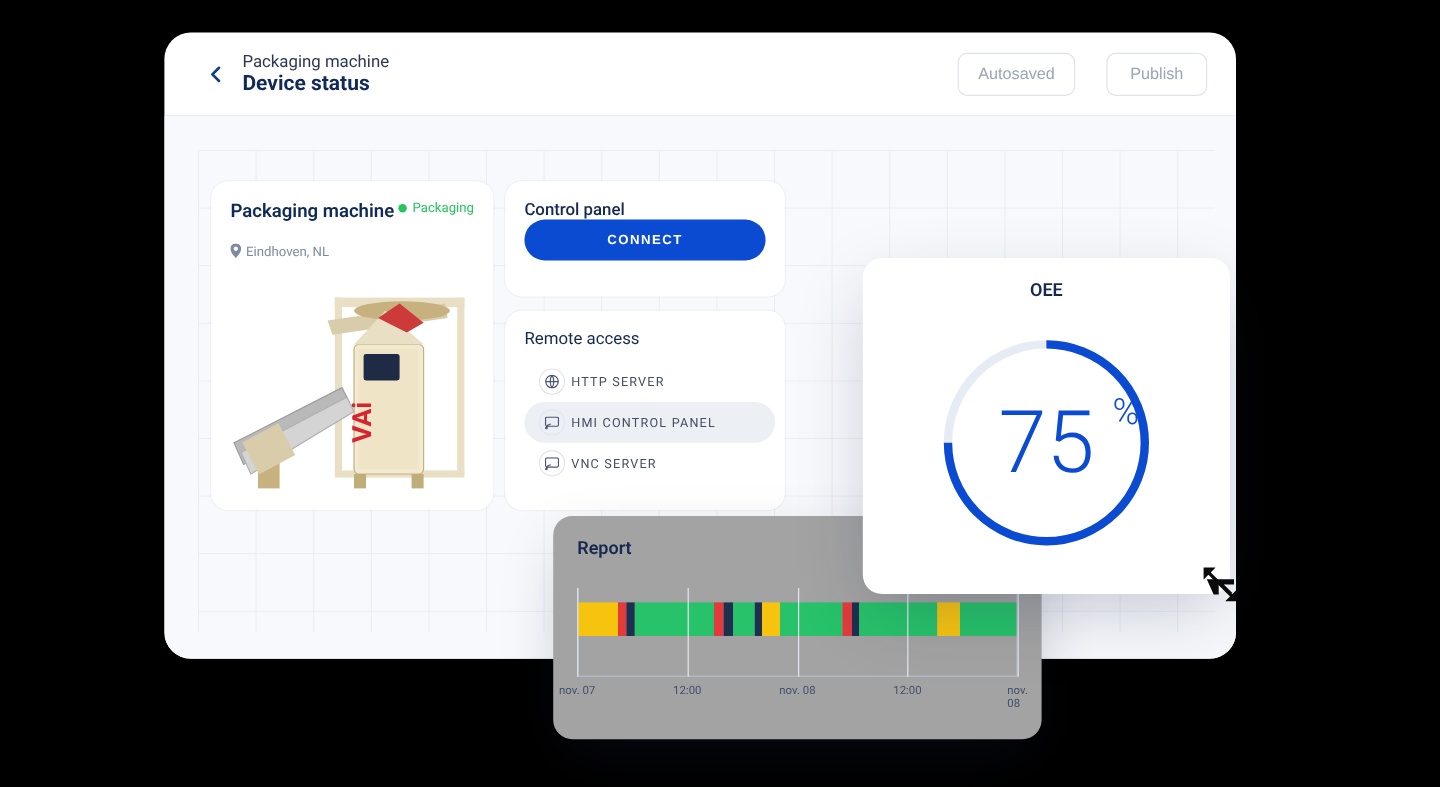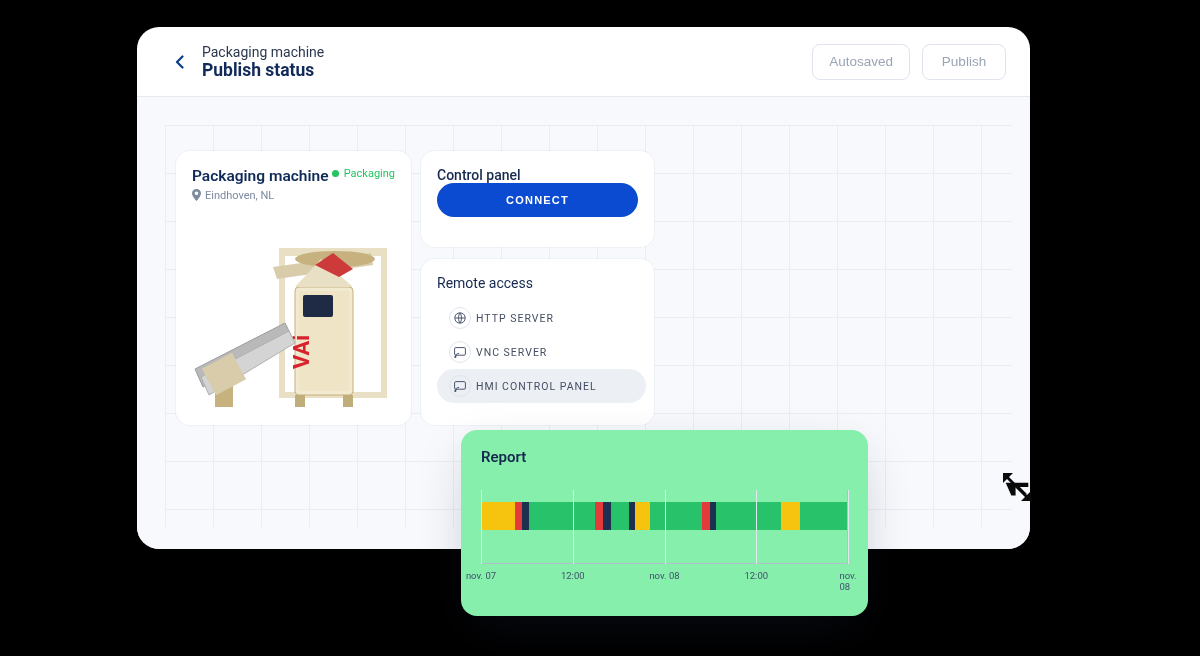--- a/index.html
+++ b/index.html
@@ -22,21 +22,21 @@
     padding: 14px 24px 14px 38px;
     display: flex;
     align-items: center;
     border-bottom: 1px solid #e5e9f0;
     gap: 12px;
   }
   .back-chevron { color: #0b3d8a; font-size: 17px; margin-right: 6px; display: inline-flex; align-items: center; }
   .crumb { display: flex; flex-direction: column; }
   .crumb-top { color: #2c3850; font-size: 14px; }
   .crumb-title { color: #112a5a; font-size: 17.5px; font-weight: 700; }
-  .topbar .right { margin-left: auto; display: flex; gap: 12px; }
+  .topbar .right { margin-left: auto; display: flex; gap: 26px; }
   .ghost-btn {
     height: 36px; min-width: 84px; padding: 0 16px;
     border: 1px solid #dfe3ec; background: #fff; border-radius: 8px;
     color: #9aa4b5; font-size: 13.5px; display: inline-flex; align-items: center; justify-content: center;
   }
   
   .canvas { position: absolute; inset: 70px 0 0 0; background: #f7f9fc; }
   .grid {
     position: absolute; inset: 28px 18px 22px 28px;
     background-image: linear-gradient(#e9edf4 1px, transparent 1px), linear-gradient(90deg, #e9edf4 1px, transparent 1px);
@@ -44,21 +44,21 @@
   }
   
   .card { background: #fff; border-radius: 14px; }
   .device-card {
     position: absolute; left: 176px; top: 151px; width: 235px; height: 274px;
     padding: 16px 16px 10px 16px;
     box-shadow: 0 0 0 1px rgba(30,40,70,0.04);
   }
   .dev-head { display: flex; align-items: flex-start; }
   .dev-name { color: #0f2a57; font-size: 15.5px; font-weight: 600; }
-  .dev-loc { display: flex; align-items: flex-start; gap: 4px; color: #7d8aa0; font-size: 11px; margin-top: 4px; }
+  .dev-loc { display: flex; align-items: flex-start; gap: 4px; color: #7d8aa0; font-size: 11px; margin-top: 18px; }
   .pin-icon { width: 9px; height: 12px; display: inline-block; }
   .status-pill { margin-left: auto; display: inline-flex; align-items: center; gap: 5px; color: #22c55e; font-size: 11px; }
   .status-pill::before { content:""; width: 7px; height: 7px; border-radius: 50%; background: #22c55e; }
   .device-illustration { position: absolute; left: 0; right: 0; bottom: 10px; height: 192px; display:flex; align-items:flex-end; justify-content:center; }
   
   .control-card {
     position: absolute; left: 421px; top: 151px; width: 233px; height: 96px;
     padding: 16px;
     box-shadow: 0 0 0 1px rgba(30,40,70,0.04);
   }
@@ -80,21 +80,21 @@
     padding: 0 12px; font-size:10.5px; letter-spacing:1px; color:#444e62; cursor: pointer;
   }
   .ra-item.active { background:#eceff4; }
   .ra-icon {
     width:22px; height:22px; border-radius:50%; border:1px solid #e1e5ee; display:flex; align-items:center; justify-content:center;
     color:#3a4660; font-size:12px; flex: 0 0 22px;
   }
   
   .report-card {
     position: absolute; left: 461px; top: 430px; width: 407px; height: 186px;
-    padding: 18px 20px 14px 20px; background:#86efac; border-radius: 16px;
+    padding: 18px 20px 14px 20px; background:#a3a3a3; border-radius: 16px;
     box-shadow: 0 18px 50px -10px rgba(30,40,70,.25);
     z-index: 2;
   }
   .report-card .title { color:#16294f; font-size:15px; font-weight:600; margin-bottom: 24px; }
   .timeline { position: relative; height: 90px; }
   .timeline .frame { position:absolute; left:0; right:0; top:0; bottom:16px; border:1px solid #b6bdca; border-top:none; }
   .timeline .gridv { position:absolute; top:0; bottom:16px; width:0; border-left:1px solid #e3e7ef; }
   .timeline .bar { position:absolute; left:1px; right:1px; top:12px; height:28px; }
   .seg { position:absolute; top:0; bottom:0; }
   .axis { position:absolute; left:0; right:0; bottom:-4px; height:14px; }
@@ -117,21 +117,21 @@
 
   <div class="app">
     <div class="topbar">
       <span class="back-chevron">
         <svg width="9" height="14" viewBox="0 0 9 14">
             <path fill="none" stroke="#0b3d8a" stroke-width="2.2" stroke-linecap="round" stroke-linejoin="round" d="M7.5 1.5 2 7l5.5 5.5"></path>
           </svg>
       </span>
       <div class="crumb">
         <span class="crumb-top">Packaging machine</span>
-        <span class="crumb-title">Publish status</span>
+        <span class="crumb-title">Device status</span>
       </div>
       <div class="right">
         <button class="ghost-btn">Autosaved</button>
         <button class="ghost-btn">Publish</button>
       </div>
     </div>
     <div class="canvas">
       <div class="grid"></div>
     </div>
   </div>
@@ -197,41 +197,41 @@
     <div class="ra-list" id="ra-list">
         <div class="ra-item">
           <span class="ra-icon">
             <svg width="12" height="12" viewBox="0 0 12 12">
               <circle cx="6" cy="6" r="5.2" fill="none" stroke="#4a5670" stroke-width="1"></circle>
               <path d="M1 6h10M6 1c2 2 2 8 0 10M6 1c-2 2-2 8 0 10" fill="none" stroke="#4a5670" stroke-width="1"></path>
             </svg>
           </span>
           <span>HTTP SERVER</span>
         </div>
+        <div class="ra-item active">
+          <span class="ra-icon">
+            <svg width="12" height="11" viewBox="0 0 12 11">
+              <rect x="0.6" y="0.6" width="10.8" height="7.6" rx="1.2" fill="none" stroke="#4a5670" stroke-width="1"></rect>
+              <path d="M1 10.4c0-2.2 1.8-4 4-4" fill="none" stroke="#4a5670" stroke-width="1"></path>
+              <path d="M1 10.4c0-1 .8-1.8 1.8-1.8" fill="none" stroke="#4a5670" stroke-width="1"></path>
+              <circle cx="1.5" cy="10" r="0.9" fill="#4a5670"></circle>
+            </svg>
+          </span>
+          <span>HMI CONTROL PANEL</span>
+        </div>
         <div class="ra-item">
           <span class="ra-icon">
             <svg width="12" height="11" viewBox="0 0 12 11">
               <rect x="0.6" y="0.6" width="10.8" height="7.6" rx="1.2" fill="none" stroke="#4a5670" stroke-width="1"></rect>
               <path d="M1 10.4c0-2.2 1.8-4 4-4" fill="none" stroke="#4a5670" stroke-width="1"></path>
               <path d="M1 10.4c0-1 .8-1.8 1.8-1.8" fill="none" stroke="#4a5670" stroke-width="1"></path>
               <circle cx="1.5" cy="10" r="0.9" fill="#4a5670"></circle>
             </svg>
           </span>
           <span>VNC SERVER</span>
-        </div>
-        <div class="ra-item active">
-          <span class="ra-icon">
-            <svg width="12" height="11" viewBox="0 0 12 11">
-              <rect x="0.6" y="0.6" width="10.8" height="7.6" rx="1.2" fill="none" stroke="#4a5670" stroke-width="1"></rect>
-              <path d="M1 10.4c0-2.2 1.8-4 4-4" fill="none" stroke="#4a5670" stroke-width="1"></path>
-              <path d="M1 10.4c0-1 .8-1.8 1.8-1.8" fill="none" stroke="#4a5670" stroke-width="1"></path>
-              <circle cx="1.5" cy="10" r="0.9" fill="#4a5670"></circle>
-            </svg>
-          </span>
-          <span>HMI CONTROL PANEL</span>
         </div>
       </div>
   </div>
 
   <div class="report-card">
     <div class="title">Report</div>
     <div class="timeline" id="timeline">
       <div class="frame"></div>
       <div class="bar" id="timeline-bar">
           <div class="seg" style="left: 0%; width: 9%; background: rgb(246, 196, 15);"></div>
@@ -258,20 +258,29 @@
           <span style="left: 100%;">nov. 08</span>
         </div>
     <div class="gridv" style="left: 0%;"></div>
         <div class="gridv" style="left: 25%;"></div>
         <div class="gridv" style="left: 50%;"></div>
         <div class="gridv" style="left: 75%;"></div>
         <div class="gridv" style="left: 100%;"></div>
       </div>
   </div>
 
+  <div class="oee-card">
+    <div class="title">OEE</div>
+    <svg class="gauge" width="220" height="210" viewBox="0 0 220 210">
+      <circle cx="110" cy="110" r="82" fill="none" stroke="#e7ebf3" stroke-width="7"></circle>
+      <path id="arc" fill="none" stroke="#0b4bd1" stroke-width="7" stroke-linecap="butt" d="M 110 28 A 82 82 0 1 1 28 110.00000000000001"></path>
+      <text x="110" y="134" text-anchor="middle" class="gauge-text" font-size="72">75</text>
+      <text x="165" y="94" class="gauge-text" font-size="30">%</text>
+    </svg>
+  </div>
 
   <span class="resize-handle">
     <svg width="30" height="30" viewBox="0 0 30 30">
         <path fill="#0a0a0a" d="M4 20 20 4l3 3-6 6h10l-3 3H14l6 6-3 3L4 20z" transform="rotate(45 15 15)"></path>
 
     </svg>
   </span>
   <span class="resize-handle" style="left:1000px; top:470px;">
     <svg width="34" height="34" viewBox="0 0 34 34">
       <g fill="#0a0a0a">

